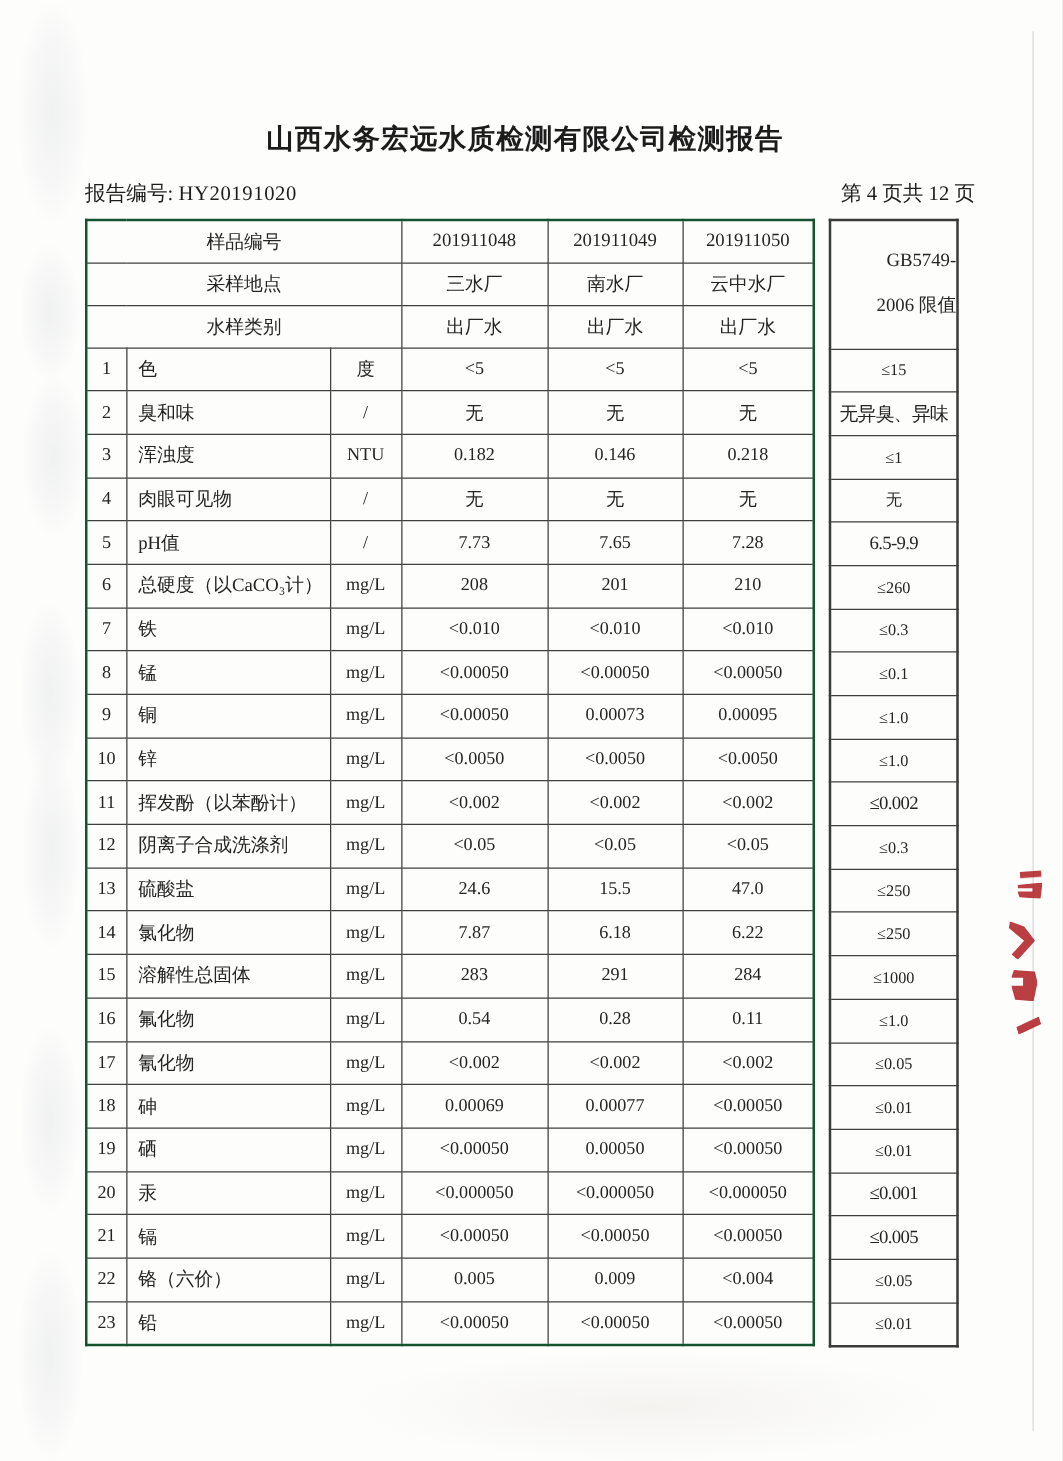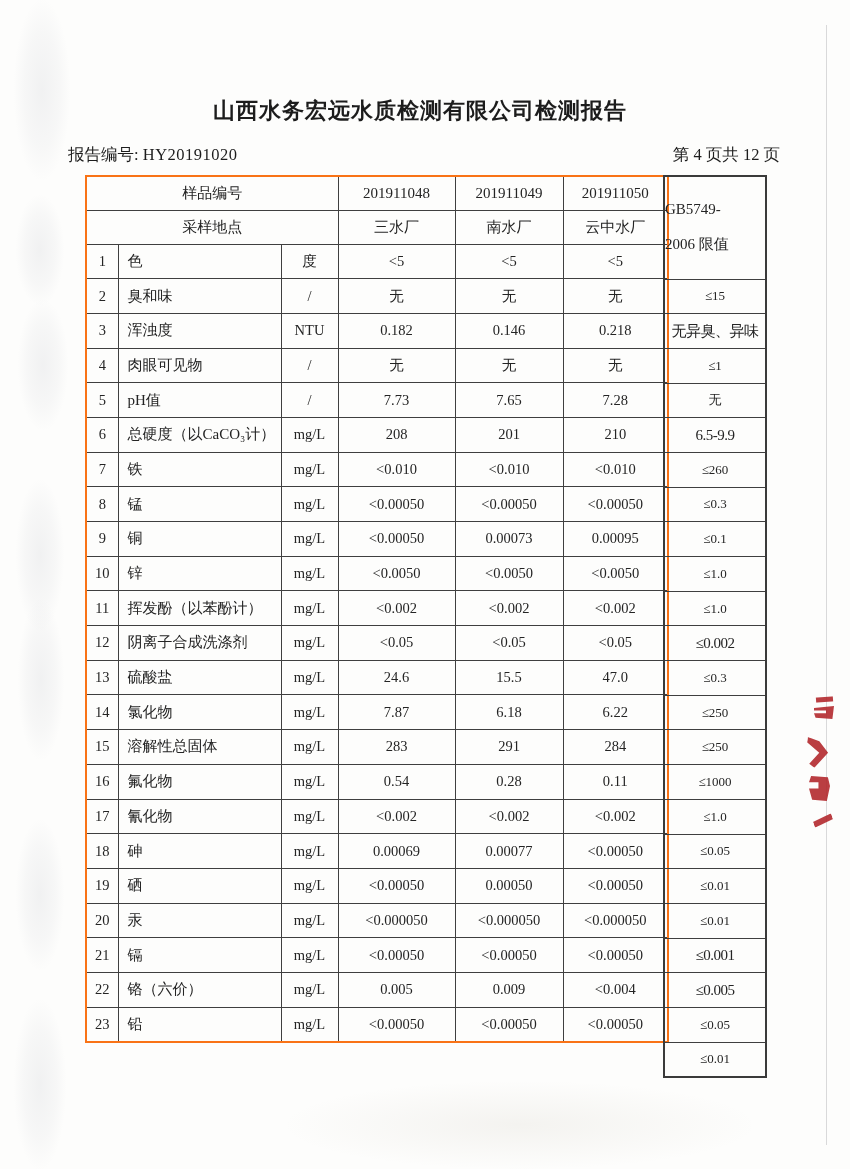--- a/index.html
+++ b/index.html
@@ -44,23 +44,23 @@
     font-size: 16.5px;
     color: #1d1d1d;
   }
   .meta-row .num { letter-spacing: 0.5px; }
   .table-area {
     position: absolute;
     left: 68px; top: 175px; width: 700px; height: 901px;
   }
   table { border-collapse: collapse; table-layout: fixed; }
   .main-table {
-    position: absolute; left: 17px; top: 0;
+    position: absolute; left: 0; top: 0;
     width: 582px;
-    border: 2px solid #f97316;
+    border: 2px solid #14532d;
   }
   .limit-table {
     position: absolute; left: 595px; top: 0;
     width: 102px;
     border: 2px solid #3a3a3a;
   }
   th, td {
     border: 1px solid #3f3f3f;
     text-align: center;
     vertical-align: middle;
@@ -75,21 +75,21 @@
   .param-cell { text-align: left; padding-left: 9px; }
   .unit-cell, .num-cell { font-size: 14.5px; }
   .limit-table td { font-size: 13px; }
   .limit-table td.small { font-size: 15px; letter-spacing: -0.5px; }
   .limit-head {
     height: 103px;
     font-size: 15px;
   }
   .limit-head .lh-inner {
     display: flex; flex-direction: column;
-    align-items: flex-start; justify-content: center;
+    align-items: flex-end; justify-content: center;
     gap: 17px;
   }
   
   .stamp-frag {
     position: absolute;
     background: rgba(176,35,40,0.88);
     filter: blur(0.4px);
     pointer-events: none;
   }
   .frag1 { left: 816px; top: 697px; width: 17px; height: 5px; transform: rotate(-4deg); }
@@ -148,20 +148,26 @@
           <th>201911048</th>
           <th>201911049</th>
           <th>201911050</th>
         </tr>
         <tr>
           <th colspan="3">采样地点</th>
           <th>三水厂</th>
           <th>南水厂</th>
           <th>云中水厂</th>
         </tr>
+        <tr>
+          <th colspan="3">水样类别</th>
+          <th>出厂水</th>
+          <th>出厂水</th>
+          <th>出厂水</th>
+        </tr>
       </thead>
       <tbody>
           <tr>
             <td class="num-cell">1</td>
             <td class="param-cell">色</td>
             <td class="unit-cell">度</td>
             <td class="num-cell">&lt;5</td>
             <td class="num-cell">&lt;5</td>
             <td class="num-cell">&lt;5</td>
           </tr>

